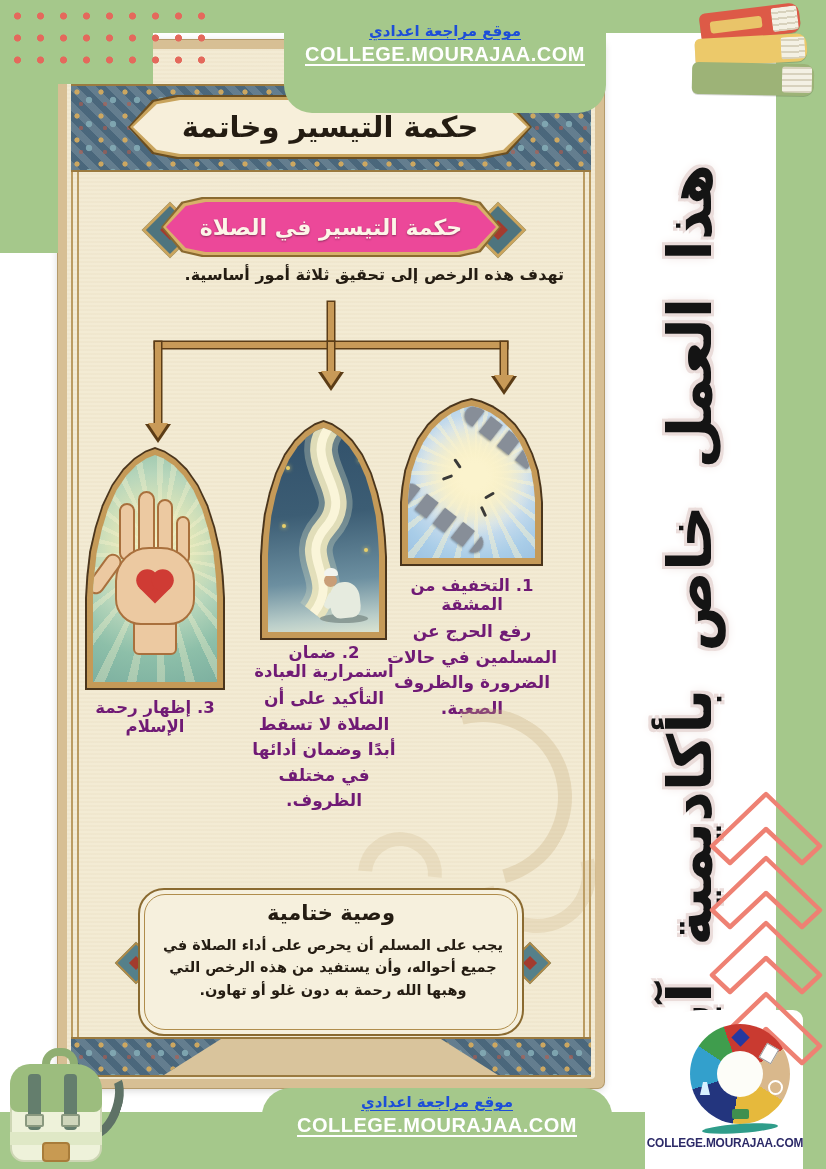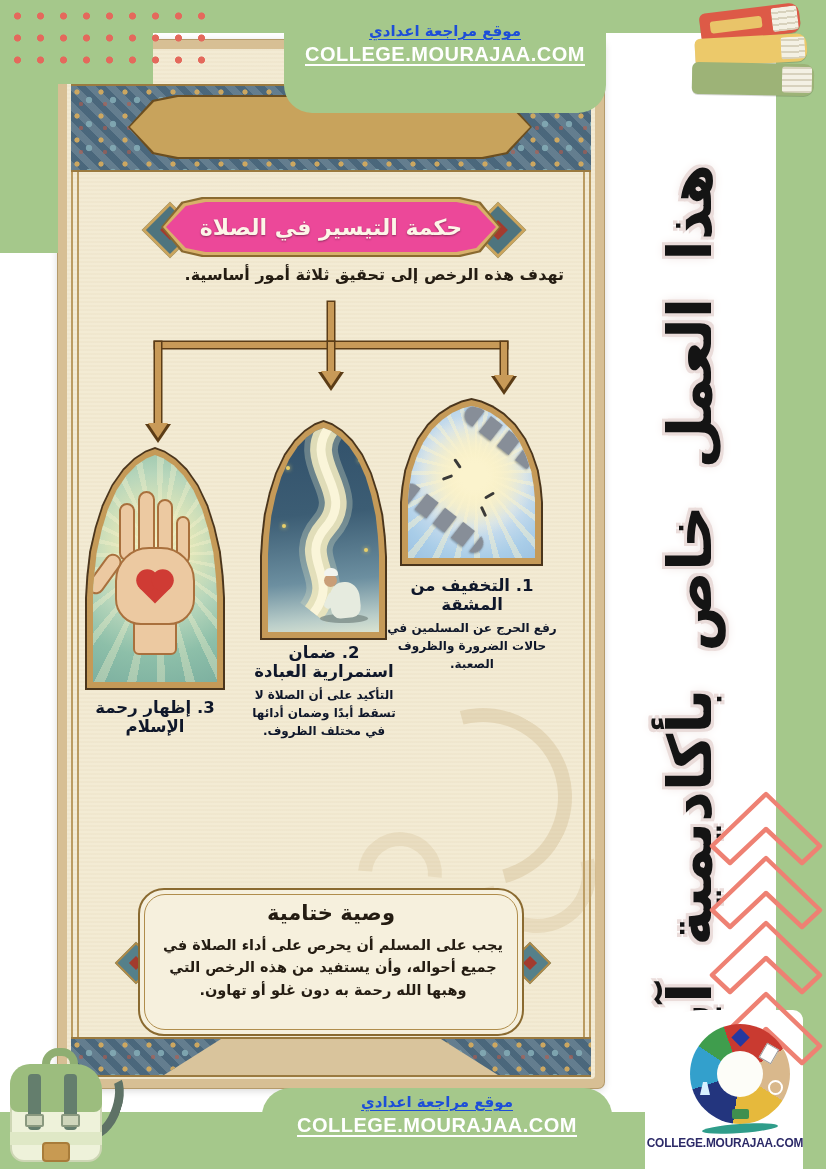--- a/index.html
+++ b/index.html
@@ -97,23 +97,23 @@
   .fg-head{position:absolute;width:13px;height:13px;background:#c99e77;border-radius:50%;}
   .fg-cap{position:absolute;width:14px;height:8px;background:#f2f4ee;border-radius:7px 7px 2px 2px;}
   .fg-arm{position:absolute;width:8px;height:17px;background:#e6ebdf;border-radius:4px;transform:rotate(24deg);}
   #scene3{background:radial-gradient(circle at 50% 40%,#f5efc0 0%,#e3e7b8 22%,#b7d6bb 48%,#8dbfa9 74%,#7db0a0 100%);}
   .skin{background:#ecc9a1;border:2.5px solid #a9703d;box-sizing:border-box;position:absolute;}
   .heart{position:absolute;width:22px;height:22px;background:#cf3b34;transform:rotate(45deg);}
   .heart::before,.heart::after{content:"";position:absolute;width:22px;height:22px;background:#cf3b34;border-radius:50%;}
   .heart::before{left:-11px;top:0;}
   .heart::after{left:0;top:-11px;}
 
-  .item-cap{text-align:center;direction:rtl;color:#0f172a;}
+  .item-cap{text-align:center;direction:rtl;color:#701a75;}
   .item-title{font-size:16.5px;font-weight:800;}
-  .item-desc{font-size:12px;font-weight:700;line-height:1.5;margin-top:5px;}
+  .item-desc{font-size:17px;font-weight:700;line-height:1.5;margin-top:5px;}
 
   .curl{position:absolute;border:14px solid rgba(199,173,122,.30);border-radius:50%;
         border-bottom-color:rgba(0,0,0,0);border-left-color:rgba(0,0,0,0);}
 
   
   #advice{left:80px;top:848px;width:386px;height:148px;background:#f6f0dd;border:2.5px solid #8a6a30;
           border-radius:26px;box-sizing:border-box;}
   #advice-inner{position:absolute;inset:4px;border:1.5px solid #b08d4c;border-radius:21px;}
   #advice-heading{position:absolute;top:11px;left:0;width:100%;text-align:center;font-size:21px;
                   font-weight:800;color:#241c12;direction:rtl;}
@@ -190,20 +190,23 @@
       <div class="abs arabesque bb-corner" style="right:0;clip-path:polygon(0 0,100% 0,100% 100%,38% 100%);border:none;"></div>
     </div>
     <div class="abs pinstripe" style="left:13px;top:132px;height:865px;"></div>
     <div class="abs pinstripe" style="left:19px;top:132px;height:865px;"></div>
     <div class="abs pinstripe" style="left:531px;top:132px;height:865px;"></div>
     <div class="abs pinstripe" style="left:525px;top:132px;height:865px;"></div>
 
     <div class="abs" id="cartouche">
       <div class="layer pointshape l1"></div>
       <div class="layer pointshape l2"></div>
+      <div class="layer pointshape l3">
+        <div id="poster-title">حكمة التيسير وخاتمة</div>
+      </div>
     </div>
 
     <div class="abs finial" style="left:92px;top:170px;"></div>
     <div class="abs finial" style="left:420px;top:170px;"></div>
     <div class="abs" id="banner">
       <div class="layer pointshape l1"></div>
       <div class="layer pointshape l2"></div>
       <div class="layer pointshape l3">
         <div id="banner-text">حكمة التيسير في الصلاة</div>
       </div>

